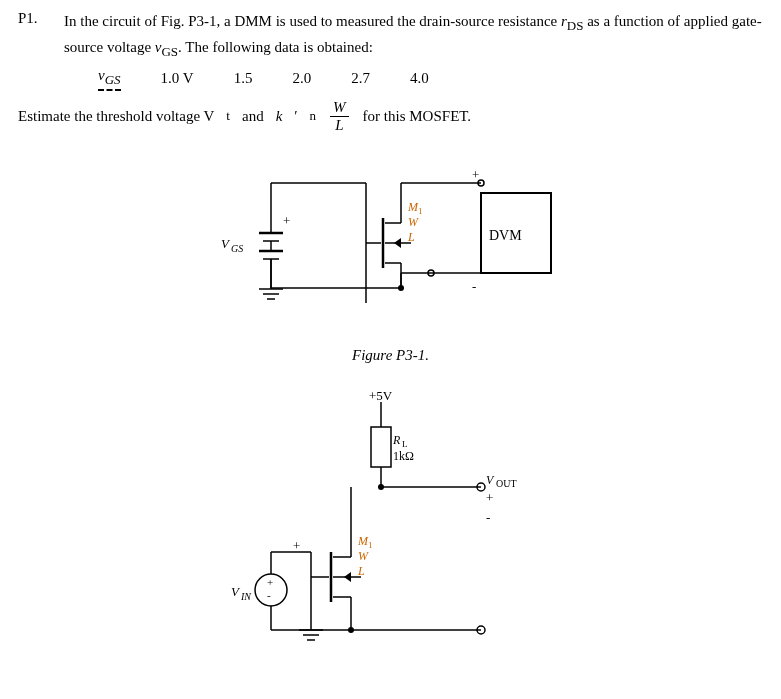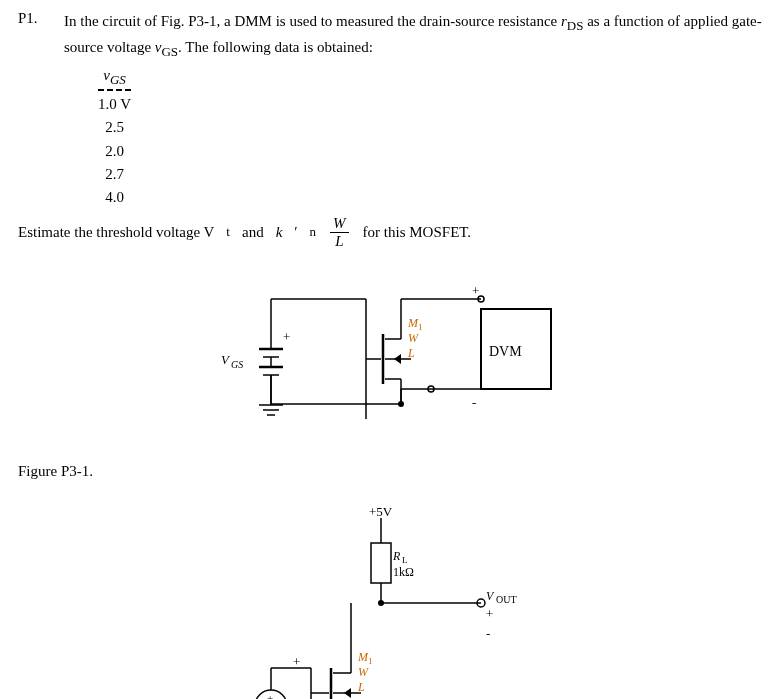--- a/index.html
+++ b/index.html
@@ -28,21 +28,22 @@
       flex: 1;
       line-height: 1.5;
     }
     .data-table {
       margin: 6px 0 6px 80px;
       display: flex;
       gap: 80px;
     }
     .data-col {
       display: flex;
-      flex-direction: column;
+      flex-direction: row;
+      gap: 40px;
     }
     .data-col-header {
       font-style: italic;
       border-bottom: 2px dashed #000;
       margin-bottom: 2px;
       text-align: center;
       padding-bottom: 1px;
     }
     .data-col .row {
       text-align: center;
@@ -69,21 +70,23 @@
     .fraction .den {
       padding: 0 3px;
     }
     
     .circuit-container {
       display: flex;
       justify-content: center;
       margin: 8px 0 4px 0;
     }
     .figure-label {
+      text-align: center;
       margin-bottom: 10px;
+      font-style: italic;
     }
     svg text {
       font-family: "Times New Roman", Times, serif;
     }
     sub { font-size: 13px; }
   </style>
 </head>
 <body>
 
 <div class="problem">
@@ -91,21 +94,21 @@
     <span class="problem-number">P1.</span>
     <div class="problem-text">
       In the circuit of Fig. P3-1, a DMM is used to measured the drain-source resistance <i>r</i><sub>DS</sub> as a function of applied gate-source voltage <i>v</i><sub>GS</sub>. The following data is obtained:
     </div>
   </div>
 
   <div class="data-table">
     <div class="data-col">
       <div class="data-col-header"><i>v</i><sub>GS</sub></div>
       <div class="row">1.0 V</div>
-      <div class="row">2.5</div>
+      <div class="row">1.5</div>
       <div class="row">2.0</div>
       <div class="row">2.7</div>
       <div class="row">4.0</div>
     </div>
   </div>
 
   <div class="estimate-line">
     Estimate the threshold voltage V<sub>t</sub> and <i>k</i>′<sub>n</sub>
     <span class="fraction">
       <span class="num"><i>W</i></span>

